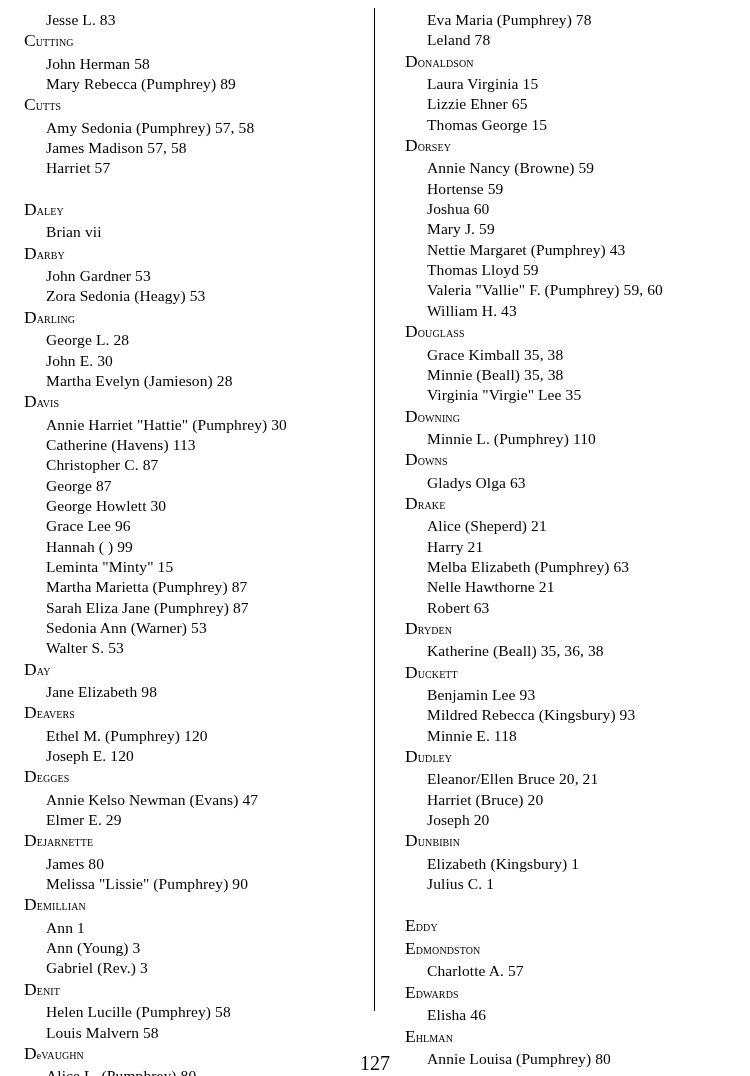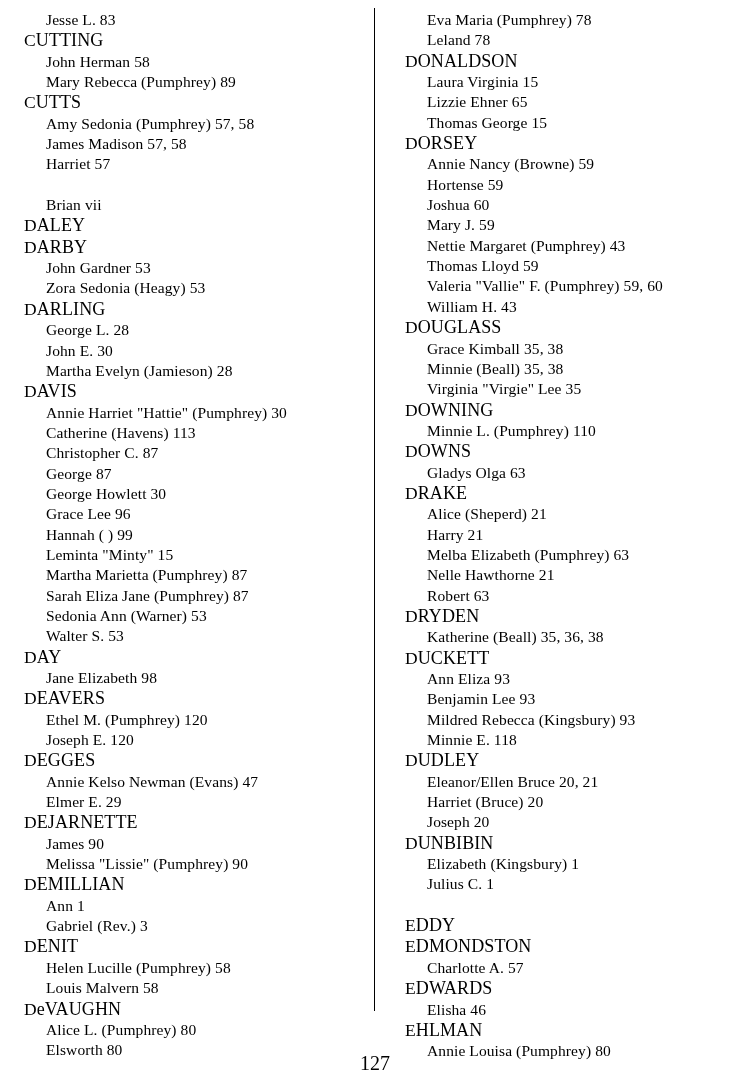--- a/index.html
+++ b/index.html
@@ -52,21 +52,21 @@
     white-space: nowrap;
     letter-spacing: 0.1px;
   }
   .surname {
     padding-left: 0;
   }
   .surname .cap {
     font-size: 17.5px;
   }
   .surname .rest {
-    font-size: 18px;
+    font-size: 10px;
   }
   .given {
     padding-left: 22px;
   }
   .spacer {
     height: 20.35px;
   }
   .pagenum {
     position: absolute;
     top: 1052px;
@@ -85,22 +85,22 @@
     <div class="col col-left">
         <div class="entry given">Jesse L. 83</div>
         <div class="entry surname"><span class="cap">C</span><span class="rest">UTTING</span></div>
         <div class="entry given">John Herman 58</div>
         <div class="entry given">Mary Rebecca (Pumphrey) 89</div>
         <div class="entry surname"><span class="cap">C</span><span class="rest">UTTS</span></div>
         <div class="entry given">Amy Sedonia (Pumphrey) 57, 58</div>
         <div class="entry given">James Madison 57, 58</div>
         <div class="entry given">Harriet 57</div>
         <div class="spacer"></div>
+        <div class="entry surname"><span class="cap">D</span><span class="rest">ALEY</span></div>
         <div class="entry given">Brian vii</div>
-        <div class="entry surname"><span class="cap">D</span><span class="rest">ALEY</span></div>
         <div class="entry surname"><span class="cap">D</span><span class="rest">ARBY</span></div>
         <div class="entry given">John Gardner 53</div>
         <div class="entry given">Zora Sedonia (Heagy) 53</div>
         <div class="entry surname"><span class="cap">D</span><span class="rest">ARLING</span></div>
         <div class="entry given">George L. 28</div>
         <div class="entry given">John E. 30</div>
         <div class="entry given">Martha Evelyn (Jamieson) 28</div>
         <div class="entry surname"><span class="cap">D</span><span class="rest">AVIS</span></div>
         <div class="entry given">Annie Harriet "Hattie" (Pumphrey) 30</div>
         <div class="entry given">Catherine (Havens) 113</div>
@@ -116,24 +116,25 @@
         <div class="entry given">Walter S. 53</div>
         <div class="entry surname"><span class="cap">D</span><span class="rest">AY</span></div>
         <div class="entry given">Jane Elizabeth 98</div>
         <div class="entry surname"><span class="cap">D</span><span class="rest">EAVERS</span></div>
         <div class="entry given">Ethel M. (Pumphrey) 120</div>
         <div class="entry given">Joseph E. 120</div>
         <div class="entry surname"><span class="cap">D</span><span class="rest">EGGES</span></div>
         <div class="entry given">Annie Kelso Newman (Evans) 47</div>
         <div class="entry given">Elmer E. 29</div>
         <div class="entry surname"><span class="cap">D</span><span class="rest">EJARNETTE</span></div>
-        <div class="entry given">James 90</div>
+        <div class="entry given">James 80</div>
         <div class="entry given">Melissa "Lissie" (Pumphrey) 90</div>
         <div class="entry surname"><span class="cap">D</span><span class="rest">EMILLIAN</span></div>
         <div class="entry given">Ann 1</div>
+        <div class="entry given">Ann (Young) 3</div>
         <div class="entry given">Gabriel (Rev.) 3</div>
         <div class="entry surname"><span class="cap">D</span><span class="rest">ENIT</span></div>
         <div class="entry given">Helen Lucille (Pumphrey) 58</div>
         <div class="entry given">Louis Malvern 58</div>
         <div class="entry surname"><span class="cap">D</span><span class="rest">eVAUGHN</span></div>
         <div class="entry given">Alice L. (Pumphrey) 80</div>
         <div class="entry given">Elsworth 80</div>
       </div>
     <div class="col col-right">
         <div class="entry given">Eva Maria (Pumphrey) 78</div>
@@ -161,21 +162,20 @@
         <div class="entry given">Gladys Olga 63</div>
         <div class="entry surname"><span class="cap">D</span><span class="rest">RAKE</span></div>
         <div class="entry given">Alice (Sheperd) 21</div>
         <div class="entry given">Harry 21</div>
         <div class="entry given">Melba Elizabeth (Pumphrey) 63</div>
         <div class="entry given">Nelle Hawthorne 21</div>
         <div class="entry given">Robert 63</div>
         <div class="entry surname"><span class="cap">D</span><span class="rest">RYDEN</span></div>
         <div class="entry given">Katherine (Beall) 35, 36, 38</div>
         <div class="entry surname"><span class="cap">D</span><span class="rest">UCKETT</span></div>
-        <div class="entry given">Ann Eliza 93</div>
         <div class="entry given">Benjamin Lee 93</div>
         <div class="entry given">Mildred Rebecca (Kingsbury) 93</div>
         <div class="entry given">Minnie E. 118</div>
         <div class="entry surname"><span class="cap">D</span><span class="rest">UDLEY</span></div>
         <div class="entry given">Eleanor/Ellen Bruce 20, 21</div>
         <div class="entry given">Harriet (Bruce) 20</div>
         <div class="entry given">Joseph 20</div>
         <div class="entry surname"><span class="cap">D</span><span class="rest">UNBIBIN</span></div>
         <div class="entry given">Elizabeth (Kingsbury) 1</div>
         <div class="entry given">Julius C. 1</div>

